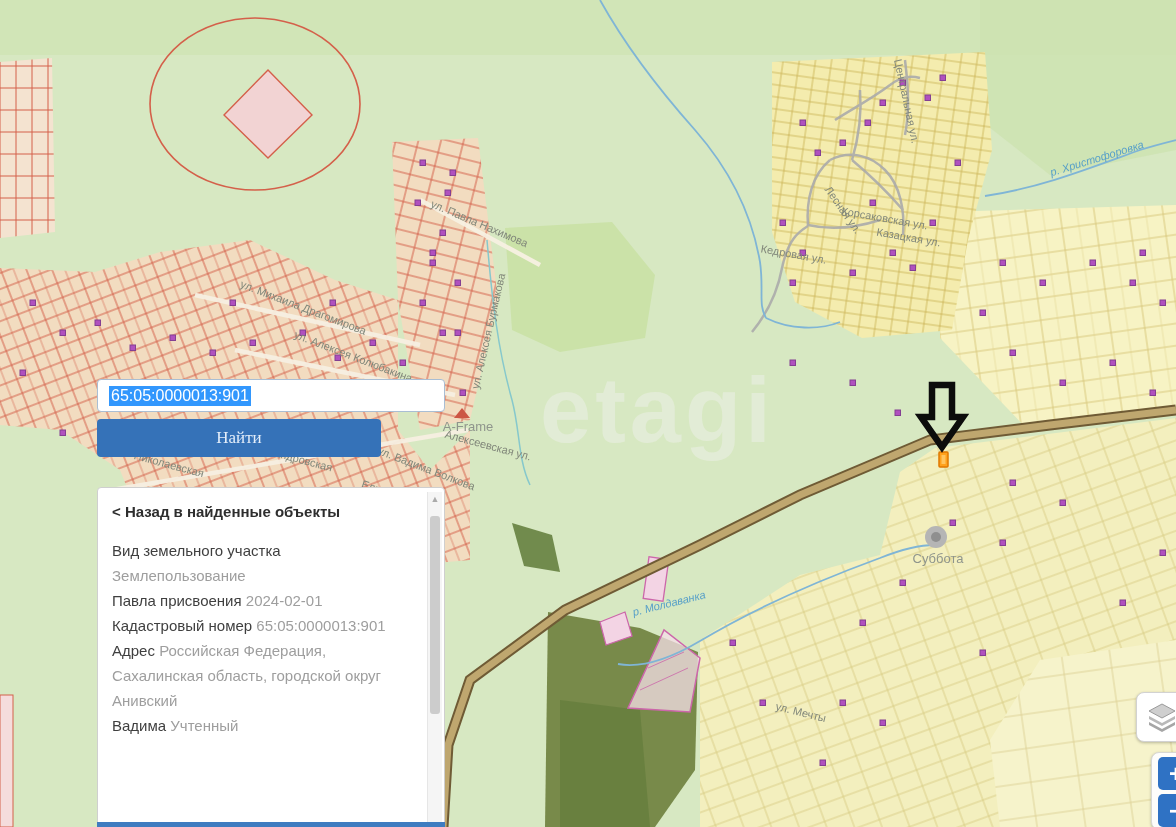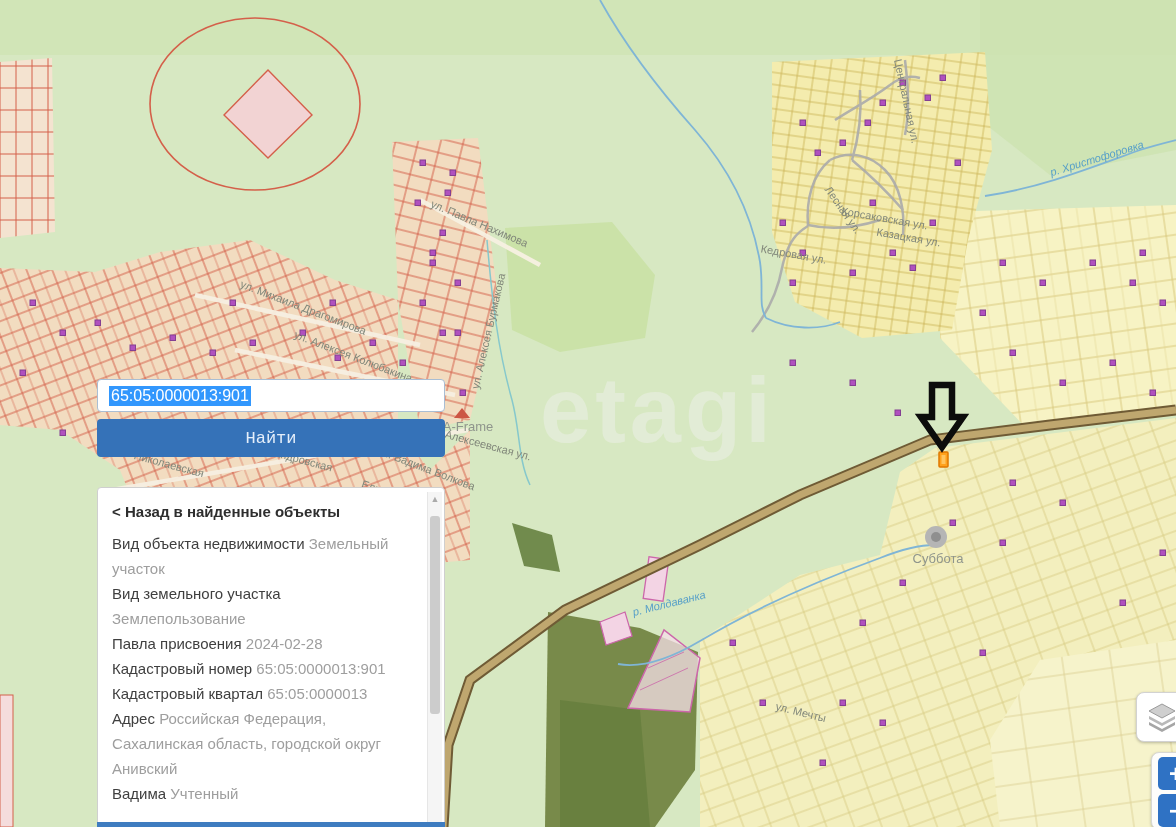--- a/index.html
+++ b/index.html
@@ -9,29 +9,29 @@
   .lblStreet{fill:#81877a;font-size:11px;}
   .lblPlace{fill:#8f958c;font-size:13px;}
   .lblRiver{fill:#58a0c8;font-style:italic;font-size:11px;}
   .watermark{fill:#eef0ea;opacity:.5;font-size:92px;font-weight:bold;letter-spacing:4px;}
 
   
   #searchBox{position:absolute;left:97px;top:379px;width:348px;height:33px;
     background:#fff;border:1px solid #a9bed4;border-radius:4px;box-sizing:border-box;
     display:flex;align-items:center;padding-left:11px;font-size:16px;color:#333;}
   #searchBox .sel{background:#3297fd;color:#fff;padding:1px 2px;}
-  #findBtn{position:absolute;left:97px;top:419px;width:348px;height:38px;
+  #findBtn{position:absolute;left:97px;top:419px;width:284px;height:38px;
     background:#3572b8;color:#e4eefa;border:none;border-radius:4px;font-size:17px;
-    font-family:Liberation Mono, monospace;cursor:pointer;}
+    font-family:Liberation Serif, serif;cursor:pointer;}
 
   
   #panel{position:absolute;left:97px;top:487px;width:348px;height:340px;background:#fff;
     border:1px solid #cfcfcf;border-radius:4px 4px 0 0;box-sizing:border-box;
     padding:11px 30px 6px 14px;font-size:15px;line-height:25px;color:#9a9a9a;overflow:hidden;}
-  #panel .back{color:#2e2e2e;font-weight:bold;margin-bottom:7px;cursor:pointer;}
+  #panel .back{color:#2e2e2e;font-weight:bold;margin-bottom:14px;cursor:pointer;}
   #panel .lbl{color:#3f3f3f;}
   #panel .val{color:#9e9e9e;}
   #pScroll{position:absolute;top:4px;right:2px;width:14px;height:330px;background:#f5f5f5;
     border-left:1px solid #e6e6e6;}
   #pScroll .arr{display:block;text-align:center;font-size:9px;color:#aaa;line-height:14px;}
   #pThumb{position:absolute;left:2px;top:24px;width:10px;height:198px;background:#ccc;border-radius:3px;}
   #panelFoot{position:absolute;left:97px;top:822px;width:348px;height:5px;background:#3e7cc0;}
 
   
   #layersBtn{position:absolute;left:1136px;top:692px;width:54px;height:50px;background:#fff;
@@ -251,25 +251,23 @@
     <path d="M 932,385 L 952,385 L 952,417 L 963,417 L 942,447 L 921,417 L 932,417 Z" fill="none" stroke="#0c0c0c" stroke-width="6.5" stroke-linejoin="miter"></path>
   </svg>
 
   <div id="searchBox">
     <span class="sel">65:05:0000013:901</span>
   </div>
   <button id="findBtn">Найти</button>
 
   <div id="panel">
     <div class="back">&lt; Назад в найденные объекты</div>
-    <div><span class="lbl">Вид объекта недвижимости</span> <span class="val">Земельный участок</span></div>
     <div><span class="lbl">Вид земельного участка</span> <span class="val">Землепользование</span></div>
-    <div><span class="lbl">Павла присвоения</span> <span class="val">2024-02-28</span></div>
+    <div><span class="lbl">Павла присвоения</span> <span class="val">2024-02-01</span></div>
     <div><span class="lbl">Кадастровый номер</span> <span class="val">65:05:0000013:901</span></div>
-    <div><span class="lbl">Кадастровый квартал</span> <span class="val">65:05:0000013</span></div>
     <div><span class="lbl">Адрес</span> <span class="val">Российская Федерация, Сахалинская область, городской округ Анивский</span></div>
     <div><span class="lbl">Вадима</span> <span class="val">Учтенный</span></div>
     <div> </div>
 
     <div id="pScroll">
       <span class="arr">▲</span>
       <div id="pThumb"></div>
     </div>
   </div>
   <div id="panelFoot"></div>

